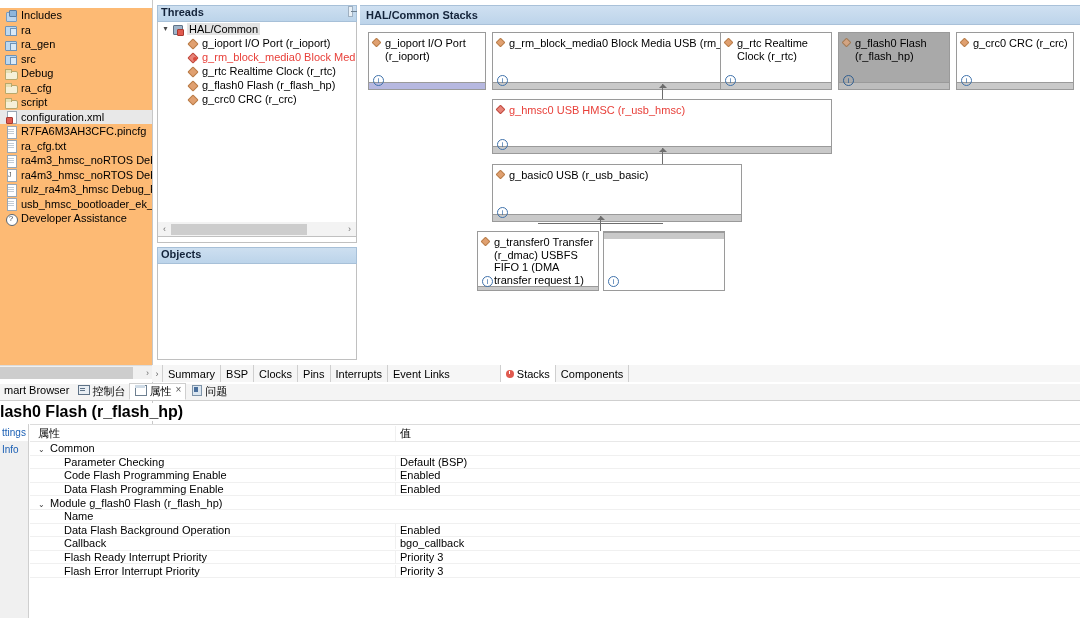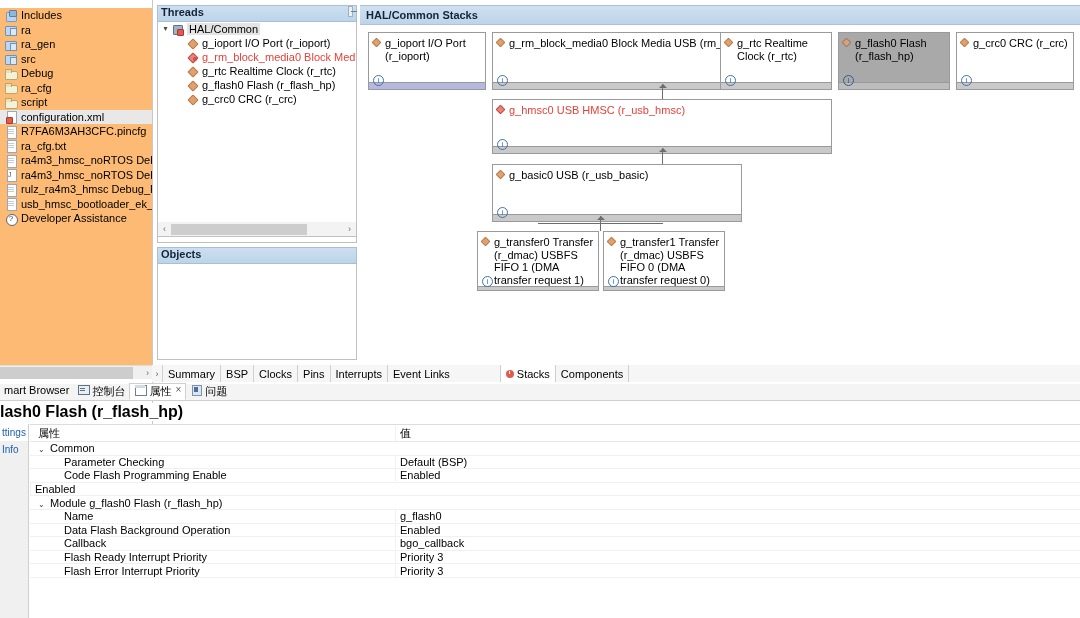--- a/index.html
+++ b/index.html
@@ -525,21 +525,20 @@
           <div class="stk-txt"><span class="dia"></span><span>g_basic0 USB (r_usb_basic)</span></div>
           <div class="stk-info">i</div>
           <div class="stk-foot"></div>
         </div>
         <div class="stk" style="left: 117px; top: 226px; width: 122px; height: 60px;">
           <div class="stk-txt"><span class="dia"></span><span>g_transfer0 Transfer (r_dmac) USBFS FIFO 1 (DMA transfer request 1)</span></div>
           <div class="stk-info">i</div>
           <div class="stk-foot"></div>
         </div>
         <div class="stk" style="left: 243px; top: 226px; width: 122px; height: 60px;">
-          <div class="stk-txt"><span class="dia"></span><span>g_transfer1 Transfer (r_dmac) USBFS FIFO 0 (DMA transfer request 0)</span></div>
           <div class="stk-info">i</div>
           <div class="stk-foot"></div>
         </div>
         <div class="connector" style="left: 302px; top: 79px; height: 15px;"></div>
         <div class="arrow-up" style="left: 299px; top: 79px;"></div>
         <div class="connector" style="left: 302px; top: 143px; height: 16px;"></div>
         <div class="arrow-up" style="left: 299px; top: 143px;"></div>
         <div class="connector" style="left: 240px; top: 211px; height: 15px;"></div>
         <div class="arrow-up" style="left: 237px; top: 211px;"></div>
         <div class="connector" style="left: 178px; top: 218px; width: 125px; height: 1px;"></div>
@@ -619,31 +618,31 @@
           <span class="pt-c1"><span class="indent"></span><span>Parameter Checking</span></span>
           <span class="pt-c2">Default (BSP)</span>
           <span class="pt-c3"></span>
         </div>
         <div class="pt-row">
           <span class="pt-c1"><span class="indent"></span><span>Code Flash Programming Enable</span></span>
           <span class="pt-c2">Enabled</span>
           <span class="pt-c3"></span>
         </div>
         <div class="pt-row">
+          <span class="pt-c1"><span class="indent"></span><span>Data Flash Programming Enable</span></span>
           <span class="pt-c2">Enabled</span>
           <span class="pt-c3"></span>
         </div>
         <div class="pt-row group">
           <span class="pt-c1"><span class="tw">⌄</span><span>Module g_flash0 Flash (r_flash_hp)</span></span>
           <span class="pt-c2"></span>
           <span class="pt-c3"></span>
         </div>
         <div class="pt-row">
           <span class="pt-c1"><span class="indent"></span><span>Name</span></span>
-          <span class="pt-c2">g_flash0</span>
           <span class="pt-c3"></span>
         </div>
         <div class="pt-row">
           <span class="pt-c1"><span class="indent"></span><span>Data Flash Background Operation</span></span>
           <span class="pt-c2">Enabled</span>
           <span class="pt-c3"></span>
         </div>
         <div class="pt-row">
           <span class="pt-c1"><span class="indent"></span><span>Callback</span></span>
           <span class="pt-c2">bgo_callback</span>

